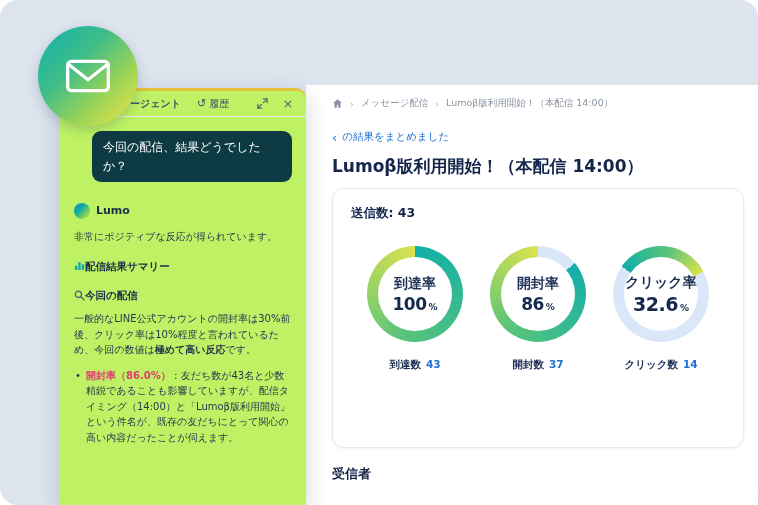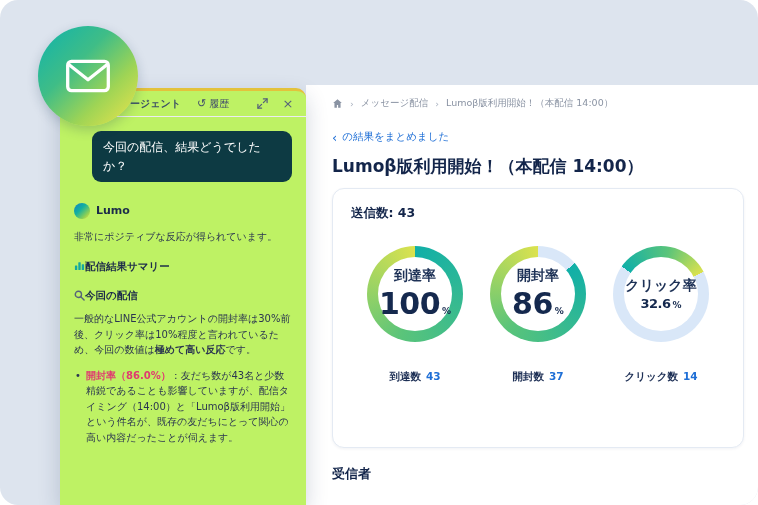--- a/index.html
+++ b/index.html
@@ -89,24 +89,24 @@
   .donut-row { display:flex; justify-content:space-between; margin-top:24px; padding:0 4px; }
   .donut-col { width:120px; display:flex; flex-direction:column; align-items:center; }
   .donut { position:relative; width:96px; height:96px; border-radius:50%; background:#d9e7f8; }
   .donut-hole {
     position:absolute; left:11px; top:11px; width:74px; height:74px;
     border-radius:50%; background:#fff;
     display:flex; flex-direction:column; align-items:center; justify-content:center;
   }
   .donut-label { font-size:14px; font-weight:700; color:#1d3156; margin-bottom:1px; }
   .donut-value-row { display:flex; align-items:baseline; }
-  .donut-value { font-size:30px; font-weight:700; color:#15294e; letter-spacing:-0.5px; }
-  .donut-value.small { font-size:13px; }
+  .donut-value { font-size:17px; font-weight:700; color:#15294e; letter-spacing:-0.5px; }
+  .donut-value.small { font-size:19px; }
   .donut-unit { font-size:9px; font-weight:700; color:#15294e; margin-left:2px; }
-  .donut-stat { margin-top:28px; font-size:10.5px; display:flex; gap:5px; align-items:baseline; }
+  .donut-stat { margin-top:16px; font-size:10.5px; display:flex; gap:5px; align-items:baseline; }
   .stat-label { color:#1d2f55; font-weight:600; }
   .stat-value { color:#1f6fd6; font-weight:700; cursor:pointer; }
 </style>
 </head>
 <body>
 
 <div class="screen">
 
   <div class="badge">
     <svg width="46" height="34" viewBox="0 0 48 36" fill="none">

